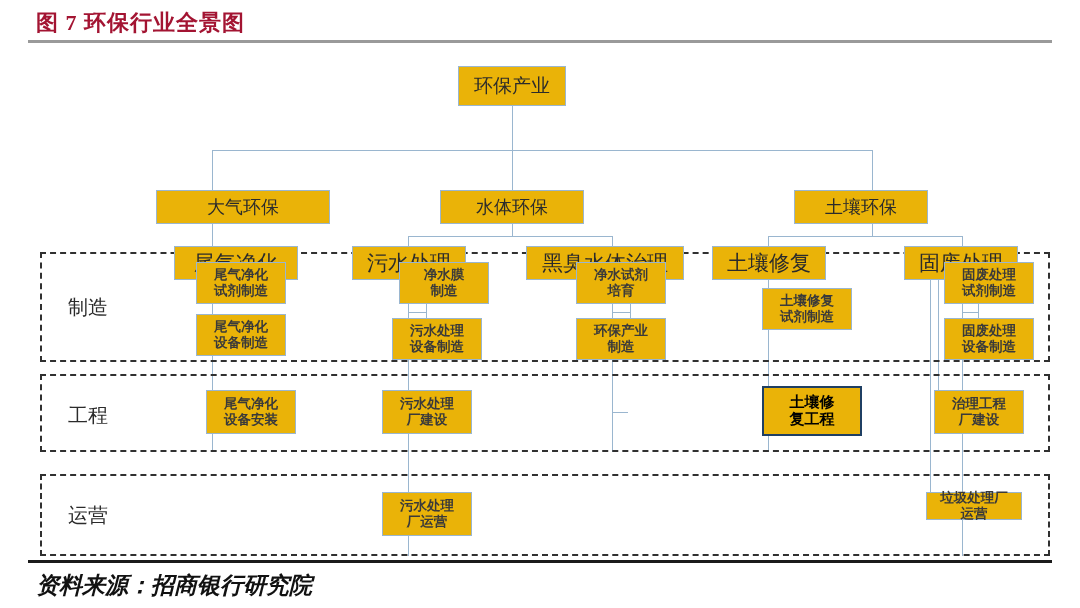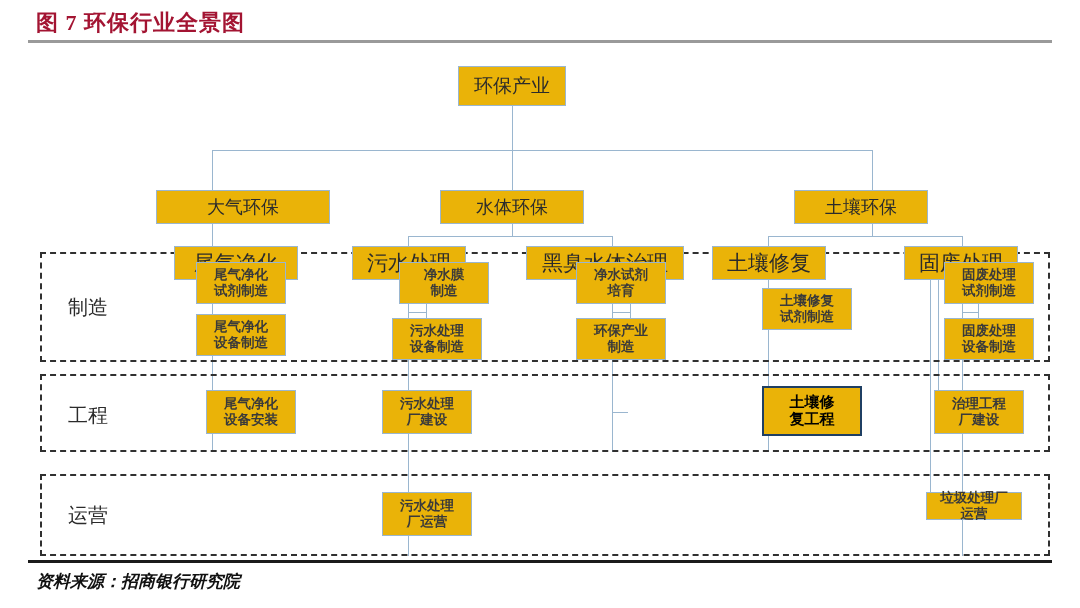--- a/index.html
+++ b/index.html
@@ -21,21 +21,21 @@
   #title-rule{
     position:absolute;left:28px;top:40px;width:1024px;height:3px;
     background:#9a9a9a;
   }
   #footer-rule{
     position:absolute;left:28px;top:560px;width:1024px;height:2.5px;
     background:#1b1b1b;
   }
   #source-note{
     position:absolute;left:36px;top:570px;
-    font-size:17px;font-weight:bold;font-style:italic;
+    font-size:23px;font-weight:bold;font-style:italic;
     color:#111;white-space:nowrap;
   }
 
   
   #canvas{position:absolute;left:0;top:44px;width:1080px;height:516px;}
 
   
   .node{
     position:absolute;
     box-sizing:border-box;

